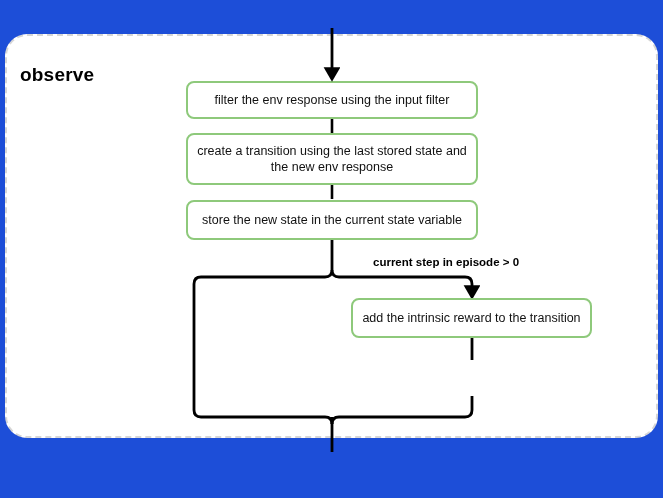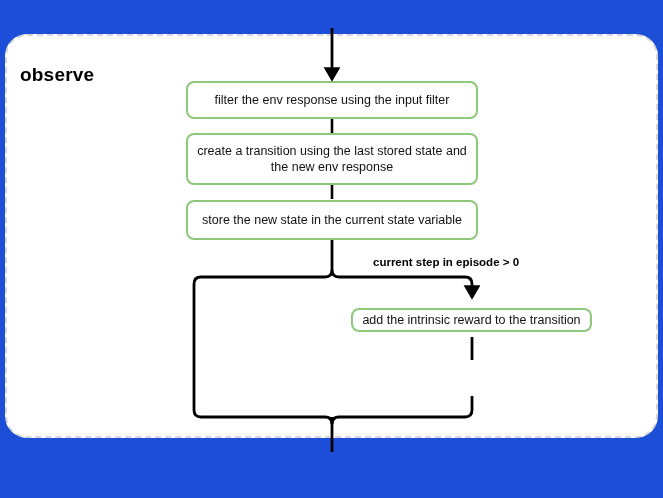--- a/index.html
+++ b/index.html
@@ -151,20 +151,20 @@
   </div>
 
   <div class="node" style="left:186px; top:133px; width:292px; height:52px;">
     <span>create a transition using the last stored state and the new env response</span>
   </div>
 
   <div class="node" style="left:186px; top:200px; width:292px; height:40px;">
     <span>store the new state in the current state variable</span>
   </div>
 
-  <div class="node" style="left:351px; top:308px; width:241px; height:24px;">
+  <div class="node" style="left:351px; top:298px; width:241px; height:40px;">
     <span>add the intrinsic reward to the transition</span>
   </div>
 
 
   <div class="edge-label" style="left:345px; top:256px;margin-left:28px;">current step in episode &gt; 0</div>
 
 </div>
 
 </body></html>

